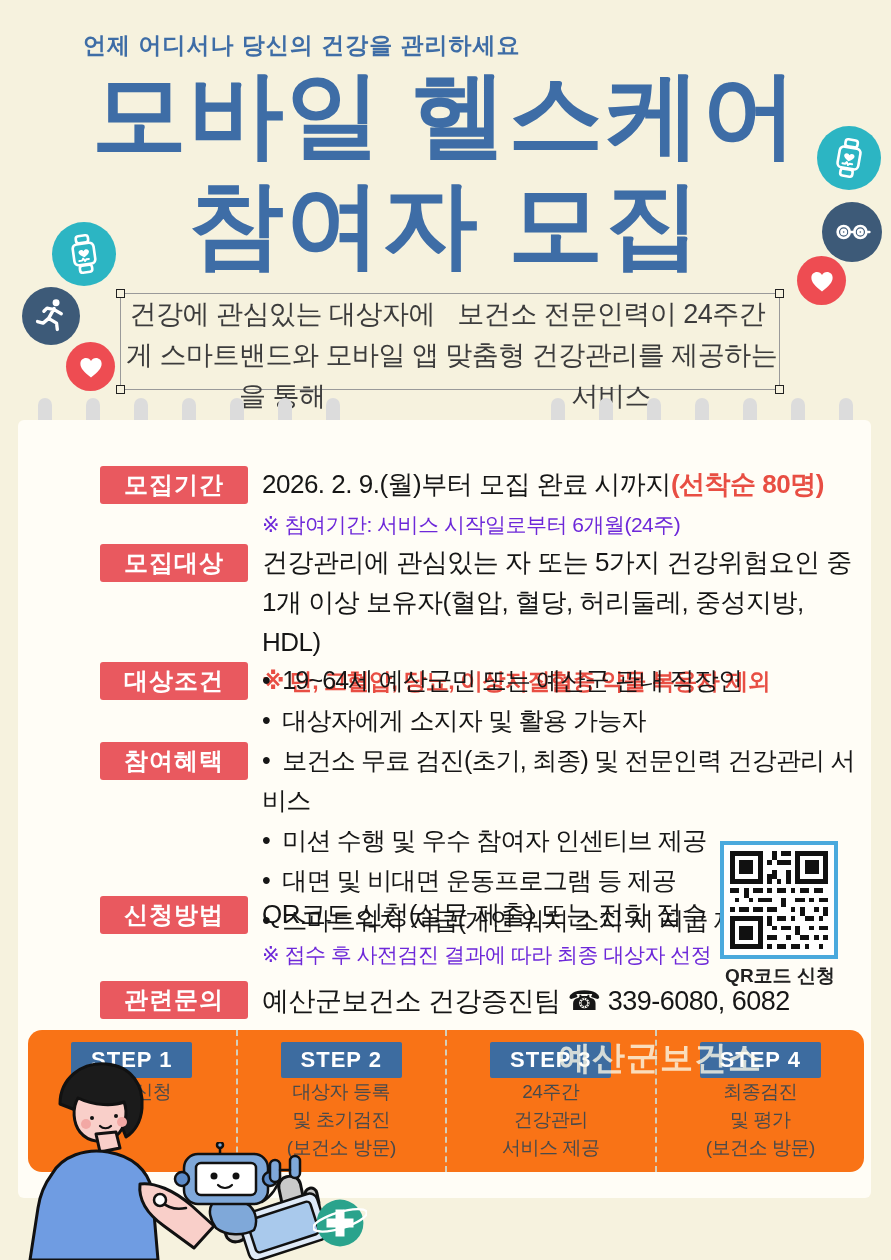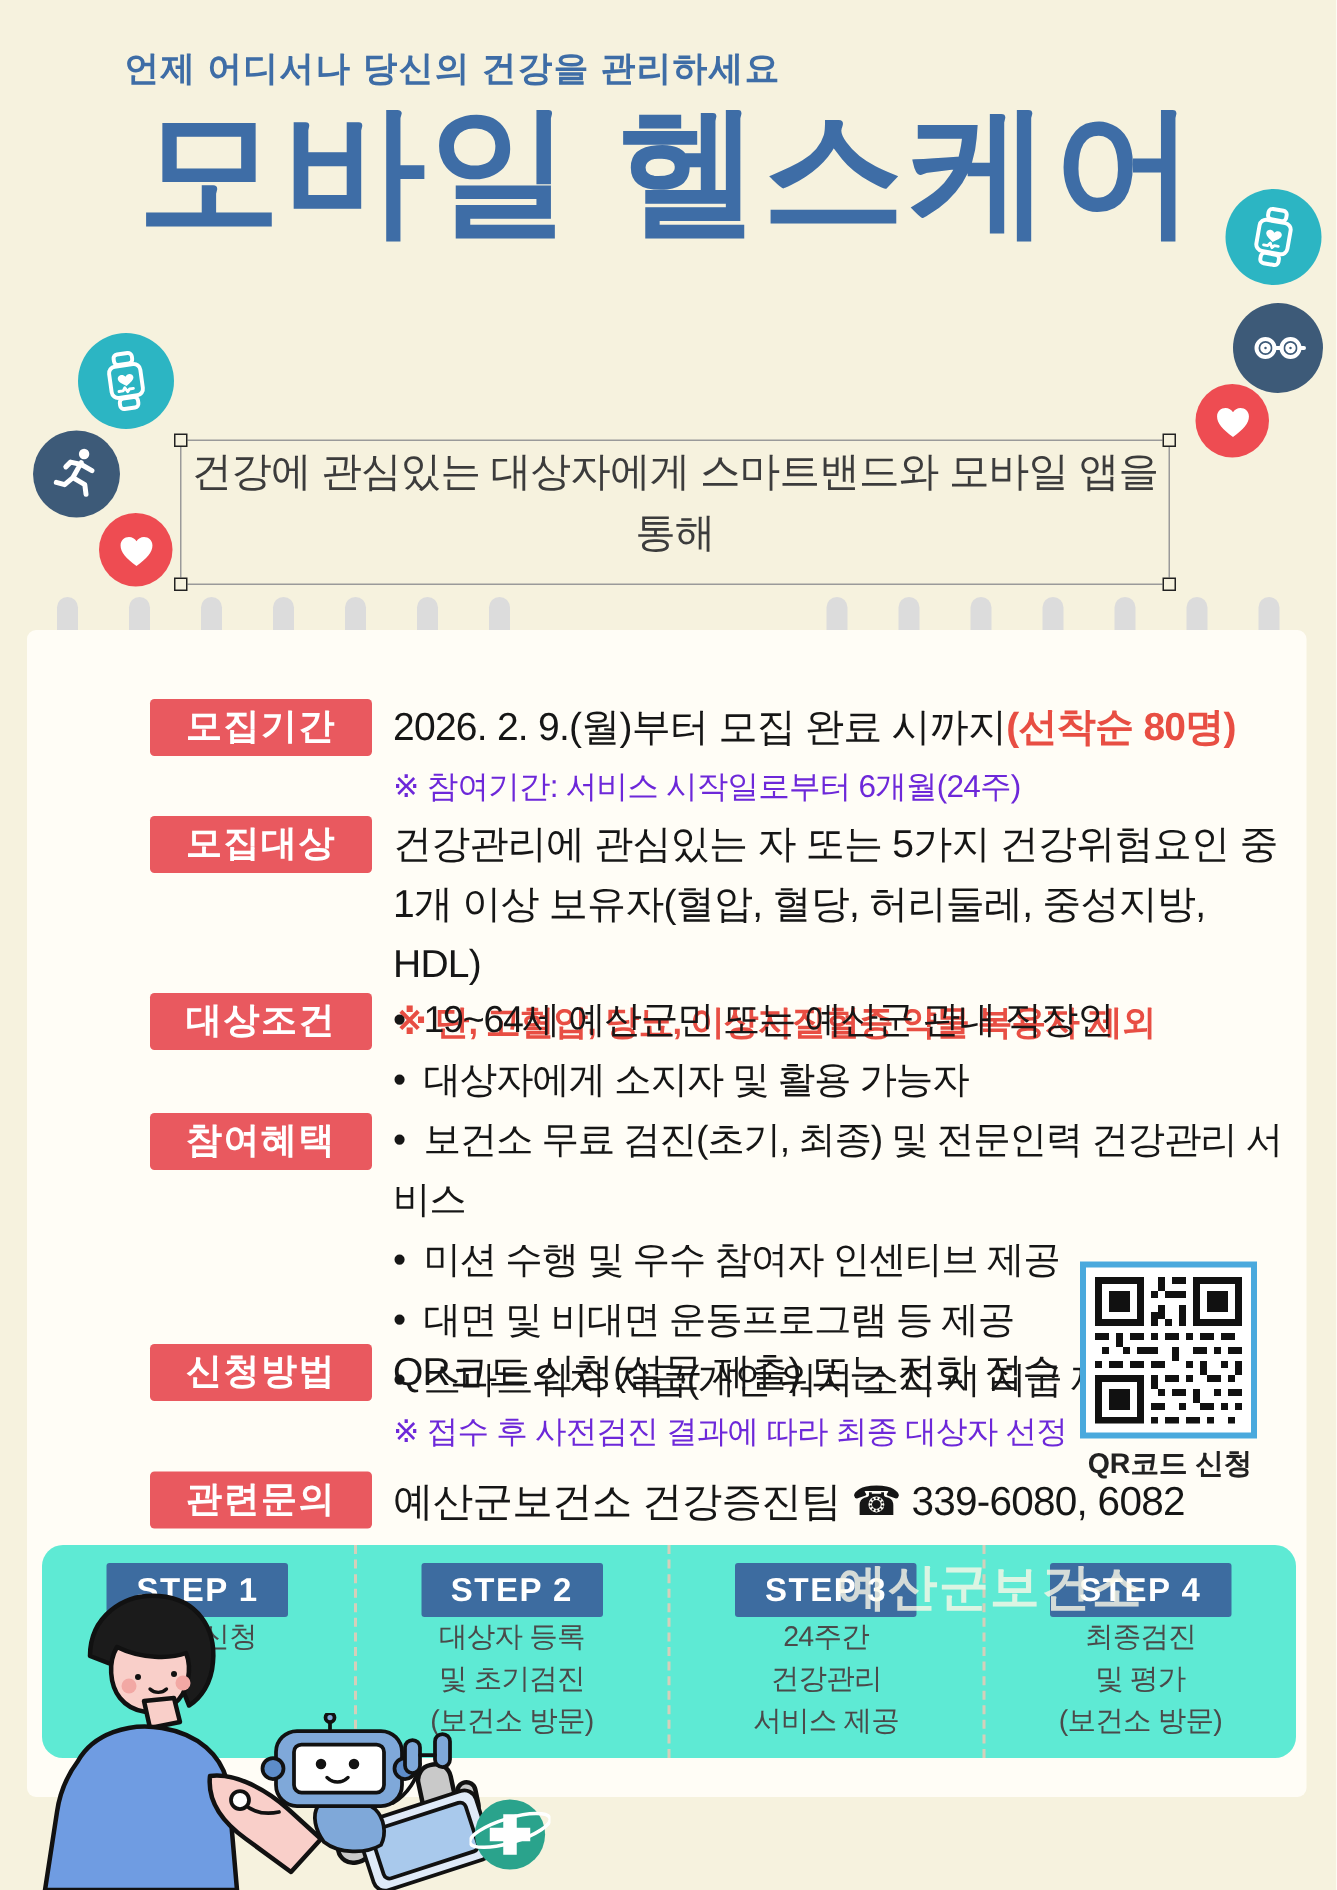--- a/index.html
+++ b/index.html
@@ -34,40 +34,41 @@
   .big{font-size:26px;line-height:40px;color:#161616;font-weight:500;letter-spacing:-0.5px;}
   .note{font-size:21px;line-height:34px;color:#6d28d9;letter-spacing:-0.5px;}
   .rednote{font-size:23px;line-height:38px;color:#e84e43;font-weight:600;letter-spacing:-0.5px;}
   .hl{color:#e84e43;font-weight:700;}
   .bullet{font-size:25px;line-height:40px;color:#161616;font-weight:500;letter-spacing:-0.8px;}
   .bullet::before{content:"\2022\00a0\00a0";font-size:25px;}
   
   .qr{position:absolute;left:720px;top:841px;width:118px;height:118px;background:#fff;border:4px solid #4aa9dd;box-sizing:border-box;padding:6px;}
   .qrcap{position:absolute;left:700px;top:963px;width:160px;text-align:center;font-size:19px;color:#222;font-weight:700;}
   
-  .stepsbox{position:absolute;left:28px;top:1030px;width:836px;height:142px;background:#5eead4;border-radius:14px;
+  .stepsbox{position:absolute;left:28px;top:1030px;width:836px;height:142px;background:#f97316;border-radius:14px;
     display:flex;align-items:stretch;}
   .step-col{flex:1;display:flex;flex-direction:column;align-items:center;padding-top:12px;}
   .step-col + .step-col{border-left:2px dashed #d5cfba;}
   .stepbadge{background:#3d6ca0;color:#fff;font-size:22px;font-weight:800;padding:5px 20px;border-radius:2px;letter-spacing:1px;}
   .stepline{font-size:19px;line-height:28px;color:#4a4a4a;font-weight:500;text-align:center;letter-spacing:-0.5px;}
   .step-col .stepline:first-of-type{margin-top:6px;}
   .watermark{position:absolute;left:558px;top:1036px;font-size:33px;font-weight:800;color:rgba(250,247,230,0.8);letter-spacing:1px;pointer-events:none;}
   
   .footerlogo{position:absolute;left:313px;top:1196px;display:flex;align-items:center;}
   .logotext{font-size:34px;font-weight:800;color:#2d2d2d;margin-left:18px;letter-spacing:1px;}
   .illus{position:absolute;}
 </style>
 </head>
 <body>
 
 <div class="poster">
 
   <div class="tagline">언제 어디서나 당신의 건강을 관리하세요</div>
   <div class="title1">모바일 헬스케어</div>
+  <div class="title2">참여자 모집</div>
 
   <div class="deco teal" style="left:817px;top:126px;width:64px;height:64px;">
     <svg width="42" height="42" viewBox="0 0 24 24" style="transform:rotate(10deg)" fill="none" stroke="#fff" stroke-width="1.5" stroke-linecap="round" stroke-linejoin="round">
       <rect x="8.5" y="1.5" width="7" height="4" rx="1.5"></rect>
         <rect x="8.5" y="18.5" width="7" height="4" rx="1.5"></rect>
       <rect x="6" y="6" width="12" height="12" rx="2.5"></rect>
       <path d="M12 10.4c-.8-1.5-3-1-3 .5 0 1.1 1.6 2.1 3 3 1.4-.9 3-1.9 3-3 0-1.5-2.2-2-3-.5z" fill="#fff" stroke="none"></path>
       <path d="M8.8 15.6h1.6l.8-1.1.9 1.6.8-.9h1.5" stroke-width="1.1"></path>
     </svg>
   </div>
@@ -102,20 +103,21 @@
     </svg>
   </div>
   <div class="deco hred" style="left:66px;top:342px;width:49px;height:49px;">
     <svg width="30" height="30" viewBox="0 0 24 24">
         <path fill="#fff" d="M12 20.3C6.5 16 3.5 13 3.5 9.3 3.5 6.6 5.6 4.8 8 4.8c1.7 0 3.2.9 4 2.3.8-1.4 2.3-2.3 4-2.3 2.4 0 4.5 1.8 4.5 4.5 0 3.7-3 6.7-8.5 11z"></path>
       </svg>
   </div>
 
   <div class="introbox">
     <div class="l">건강에 관심있는 대상자에게 스마트밴드와 모바일 앱을 통해</div>
+    <div class="l">보건소 전문인력이 24주간 맞춤형 건강관리를 제공하는 서비스</div>
     <div class="handle" style="left:-5px;top:-5px;"></div>
     <div class="handle" style="right:-5px;top:-5px;"></div>
     <div class="handle" style="left:-5px;bottom:-5px;"></div>
     <div class="handle" style="right:-5px;bottom:-5px;"></div>
   </div>
 
   <div class="pin" style="left:38px"></div>
   <div class="pin" style="left:86px"></div>
   <div class="pin" style="left:134px"></div>
   <div class="pin" style="left:182px"></div>

